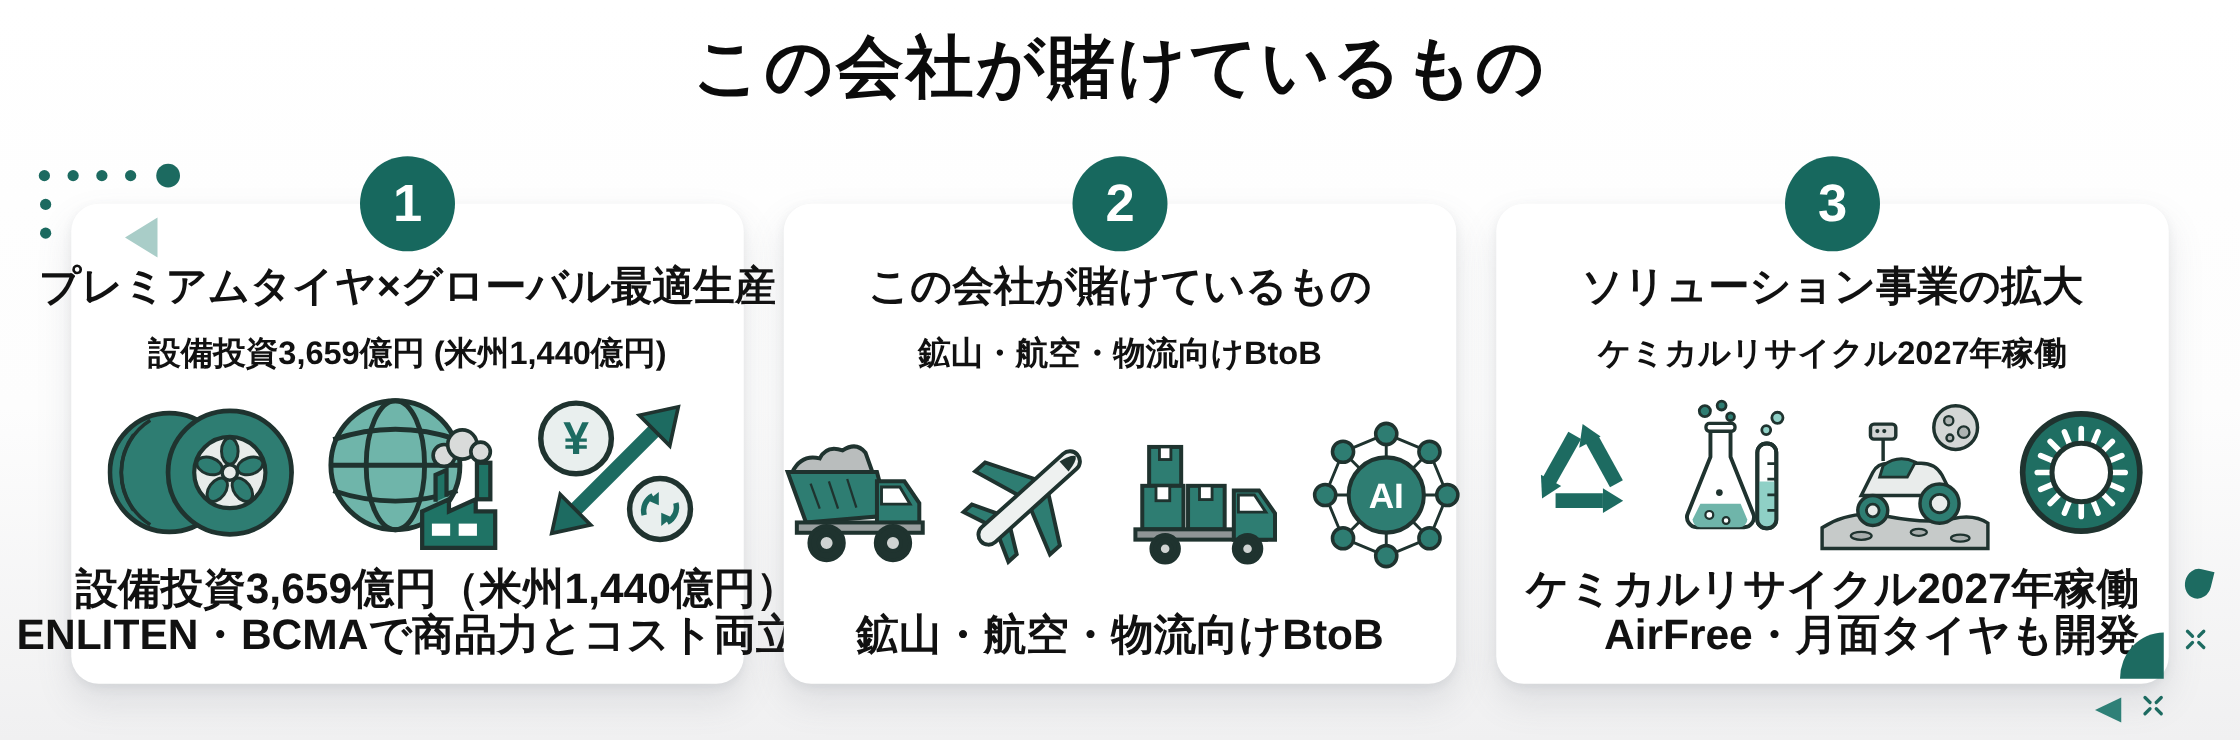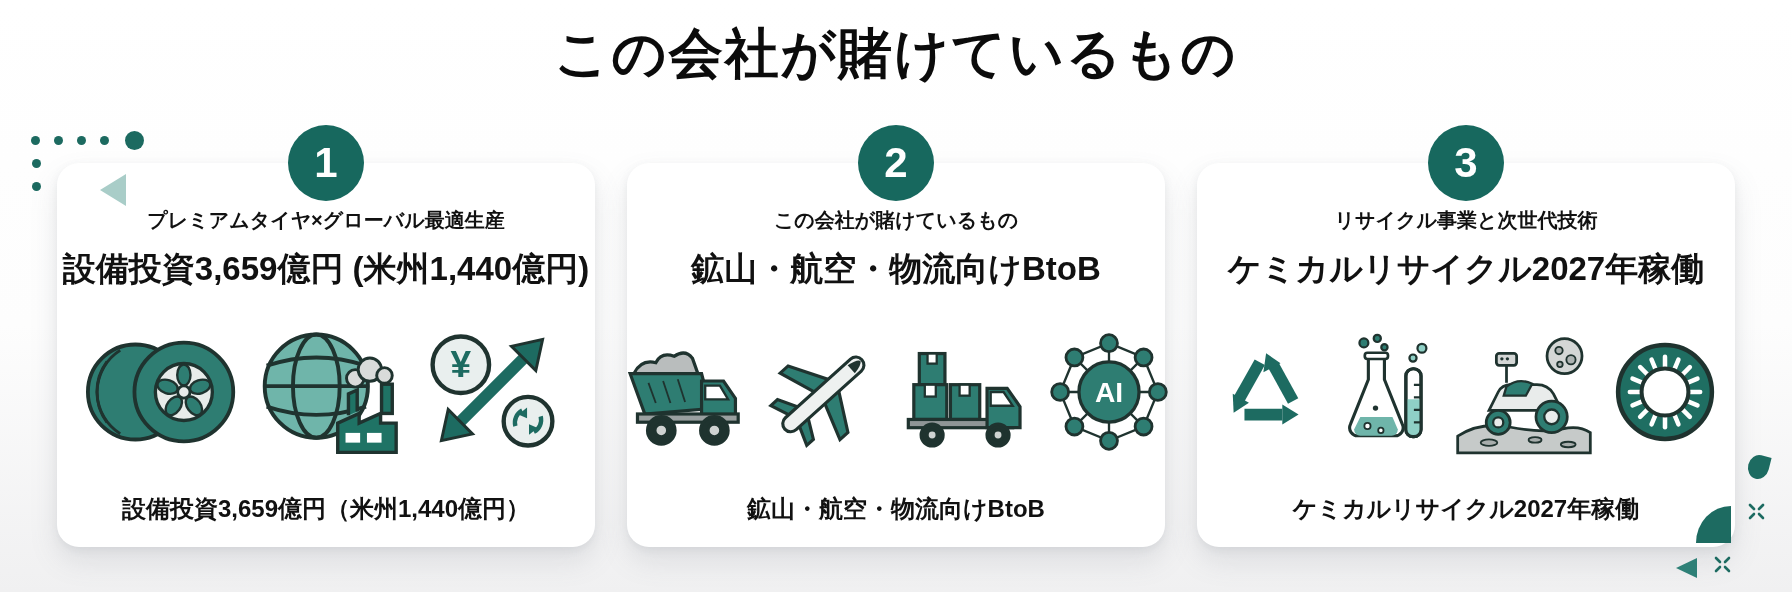--- a/index.html
+++ b/index.html
@@ -8,24 +8,24 @@
     font-family:"Liberation Sans","DejaVu Sans",sans-serif;color:#111;}
   .page-title{position:absolute;top:18px;left:0;width:100%;margin:0;text-align:center;
     font-size:54px;font-weight:900;letter-spacing:2px;color:#0b0b0b;}
   .cards{position:absolute;left:57px;top:163px;display:flex;gap:32px;}
   .card{position:relative;width:538px;height:384px;background:#fff;border-radius:22px;
     box-shadow:0 14px 28px rgba(110,120,130,.16),0 3px 8px rgba(110,120,130,.10);
     display:flex;flex-direction:column;align-items:center;}
   .badge{position:absolute;top:-38px;left:50%;transform:translateX(-50%);
     width:76px;height:76px;border-radius:50%;background:#17685e;color:#fff;
     font-size:42px;font-weight:800;display:flex;align-items:center;justify-content:center;}
-  .card-title{margin:44px 0 0;font-size:20px;font-weight:800;white-space:nowrap;}
-  .card-sub{margin:13px 0 0;font-size:33px;font-weight:700;white-space:nowrap;}
+  .card-title{margin:44px 0 0;font-size:33px;font-weight:800;white-space:nowrap;}
+  .card-sub{margin:13px 0 0;font-size:26px;font-weight:700;white-space:nowrap;}
   .icon-row{flex:1;display:flex;align-items:center;justify-content:center;gap:16px;margin-top:2px;}
-  .detail{margin:0 0 20px;text-align:right;font-size:24px;font-weight:700;line-height:37px;}
+  .detail{margin:0 0 20px;text-align:right;font-size:34px;font-weight:700;line-height:37px;}
   .detail span{display:block;white-space:nowrap;}
   
   .dot{position:absolute;border-radius:50%;background:#1c6a60;}
   .tri-light{position:absolute;left:43px;top:11px;width:0;height:0;
     border-top:16px solid transparent;border-bottom:16px solid transparent;border-right:26px solid #a9cdc8;}
   .quarter{position:absolute;right:4px;bottom:4px;width:35px;height:37px;background:#1d6b61;
     border-top-left-radius:100%;}
   .leaf{position:absolute;left:1748px;top:455px;width:21px;height:24px;background:#1d6b61;
     border-radius:85% 0 85% 85%;transform:rotate(14deg);}
   .tri-dark{position:absolute;left:1676px;top:558px;width:0;height:0;
@@ -108,20 +108,21 @@
               <path d="M100,101 a14,14 0 0 1 7,-16"></path>
               <path d="M126,91 a14,14 0 0 1 -7,16"></path>
             </g>
             <polygon points="112,82 103,89 112,93" fill="#1d6b61" stroke="none"></polygon>
             <polygon points="114,110 123,103 114,99" fill="#1d6b61" stroke="none"></polygon>
           </g>
         </svg>
       </div>
       <p class="detail">
         <span>設備投資3,659億円（米州1,440億円）</span>
+        <span>ENLITEN・BCMAで商品力とコスト両立</span>
       </p>
     </section>
 
     <section class="card">
       <div class="badge">2</div>
       <h2 class="card-title">この会社が賭けているもの</h2>
       <p class="card-sub">鉱山・航空・物流向けBtoB</p>
       <div class="icon-row">
 
         <svg width="130" height="128" viewBox="0 0 142 132">
@@ -198,21 +199,21 @@
           </g>
         </svg>
       </div>
       <p class="detail">
         <span>鉱山・航空・物流向けBtoB</span>
       </p>
     </section>
 
     <section class="card">
       <div class="badge">3</div>
-      <h2 class="card-title">リサイクル事業と次世代技術</h2>
+      <h2 class="card-title">ソリューション事業の拡大</h2>
       <p class="card-sub">ケミカルリサイクル2027年稼働</p>
       <div class="icon-row">
 
         <svg width="110" height="122" viewBox="0 0 122 122">
           <g stroke="#1d6b61" stroke-width="13">
             <line x1="53" y1="28" x2="30" y2="69"></line>
             <line x1="36" y1="86" x2="78" y2="86"></line>
             <line x1="90" y1="71" x2="68" y2="31"></line>
           </g>
           <g fill="#1d6b61" stroke="none">
@@ -298,20 +299,21 @@
             <line x1="61" y1="22" x2="61" y2="38" transform="rotate(270 61 61)"></line>
             <line x1="61" y1="22" x2="61" y2="38" transform="rotate(292.5 61 61)"></line>
             <line x1="61" y1="22" x2="61" y2="38" transform="rotate(315 61 61)"></line>
             <line x1="61" y1="22" x2="61" y2="38" transform="rotate(337.5 61 61)"></line>
           </g>
           <circle cx="61" cy="61" r="26" fill="#fff" stroke="#1f332f" stroke-width="4.5"></circle>
         </svg>
       </div>
       <p class="detail">
         <span>ケミカルリサイクル2027年稼働</span>
+        <span>AirFree・月面タイヤも開発</span>
       </p>
       <span class="quarter"></span>
     </section>
   </div>
 
   <span class="leaf"></span>
   <svg class="sparkle" style="left:1748px;top:503px" width="17" height="17" viewBox="0 0 17 17">
     <g stroke="#1d6b61" stroke-width="2.6" stroke-linecap="round">
       <line x1="2" y1="2" x2="6" y2="6"></line>
         <line x1="15" y1="15" x2="11" y2="11"></line>

